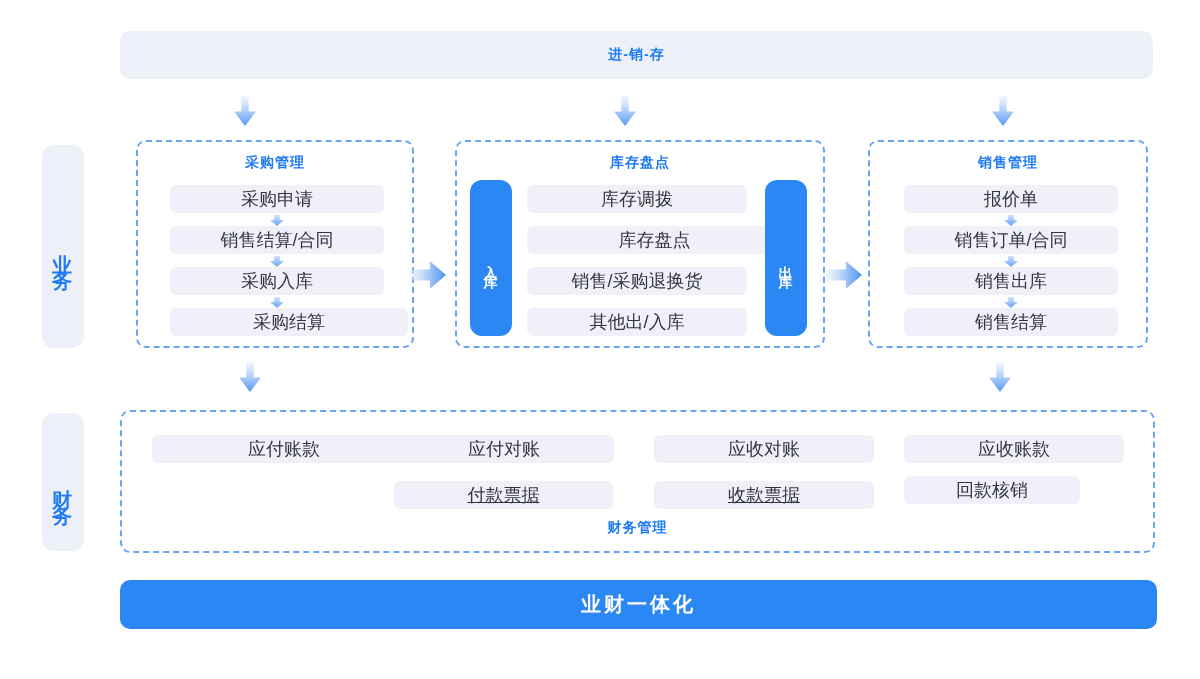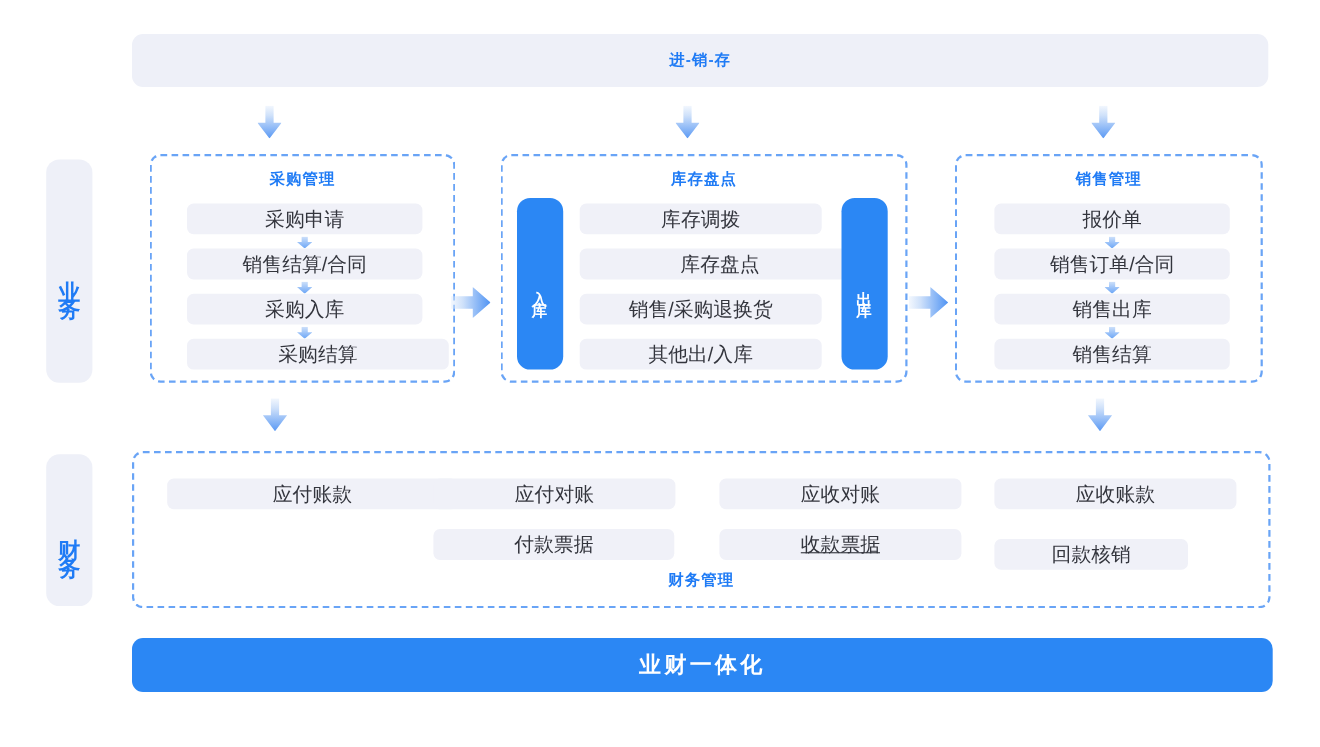--- a/index.html
+++ b/index.html
@@ -141,23 +141,23 @@
   </div>
 
   <div class="arrow-down-lg" style="left:239px;top:362px;"></div>
   <div class="arrow-down-lg" style="left:989px;top:362px;"></div>
 
   <div class="dashed-box" style="left:120px;top:410px;width:1035px;height:143px;">
     <div class="item" style="left:30px;top:23px;width:264px;">应付账款</div>
     <div class="item" style="left:532px;top:23px;width:220px;">应收对账</div>
     <div class="item" style="left:272px;top:23px;width:220px;">应付对账</div>
     <div class="item" style="left:782px;top:23px;width:220px;text-align:center;">应收账款</div>
-    <div class="item" style="left:272px;top:69px;width:219px;">付款票据</div>
+    <div class="item" style="left:272px;top:69px;width:219px;text-decoration:underline;">付款票据</div>
     <div class="item" style="left:532px;top:69px;width:220px;text-decoration:underline;">收款票据</div>
-    <div class="item" style="left:782px;top:78px;width:176px;">回款核销</div>
+    <div class="item" style="left:782px;top:64px;width:176px;">回款核销</div>
     <div class="box-title at-bottom">财务管理</div>
   </div>
 
   <div class="banner bottom">
     <span>业财一体化</span>
   </div>
 
 </div>
 
 </body></html>

